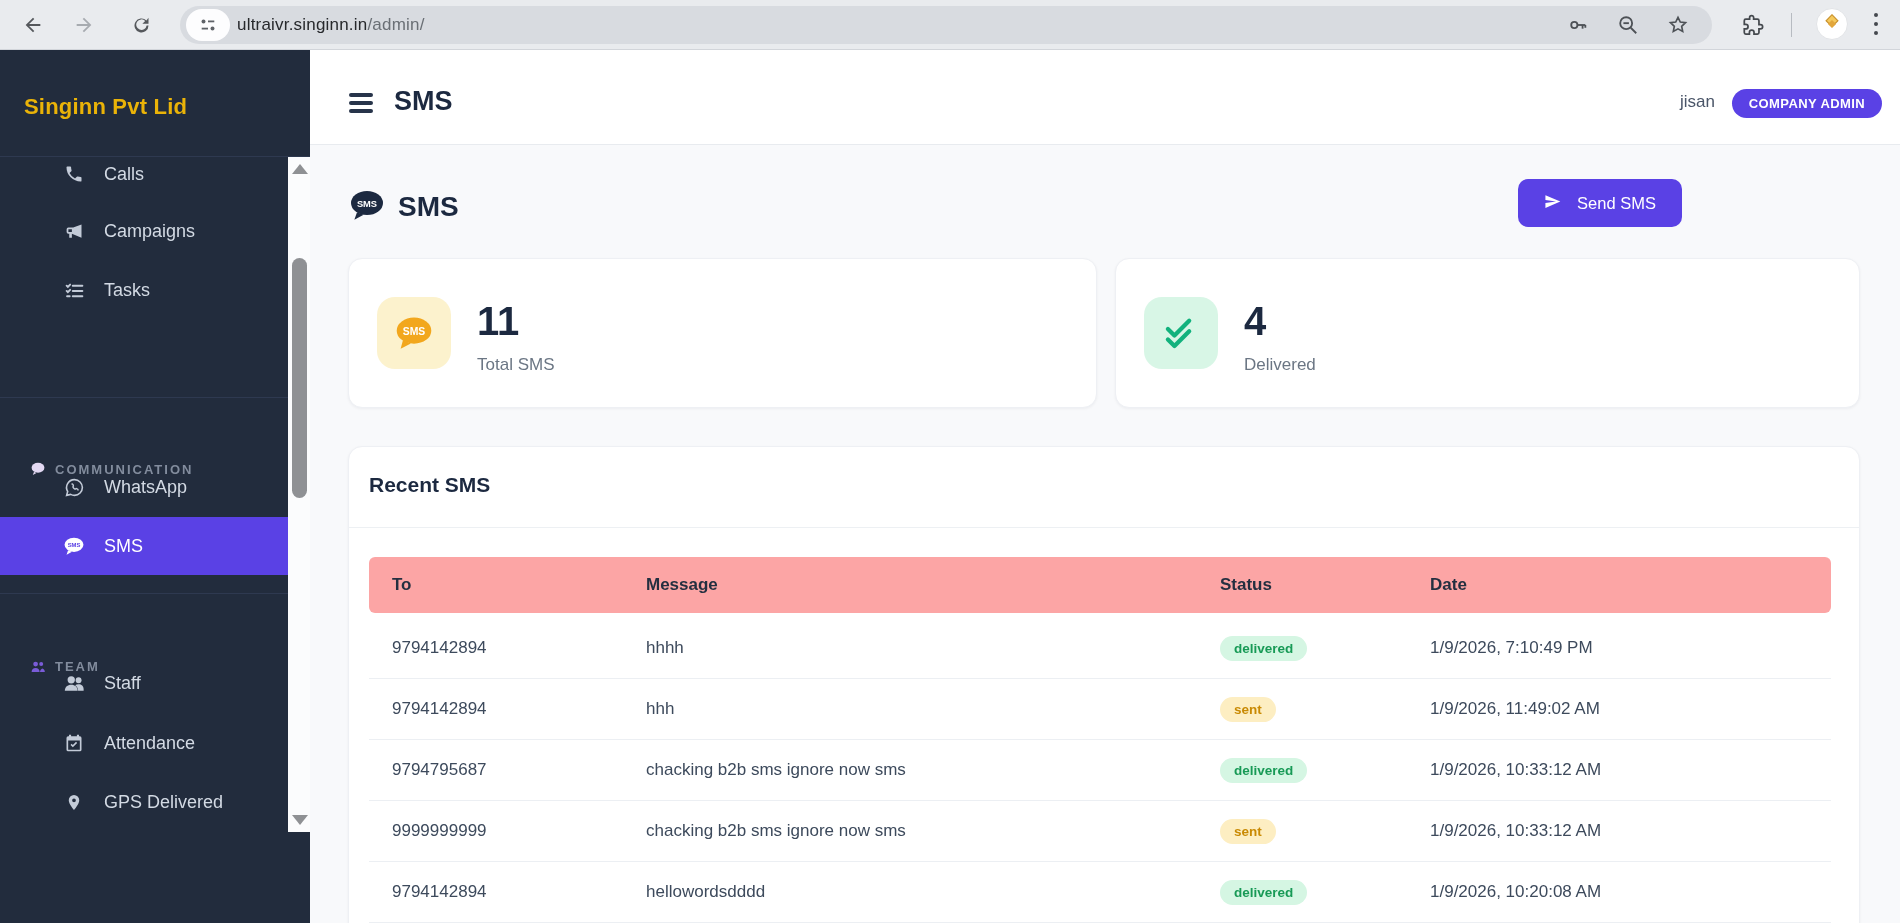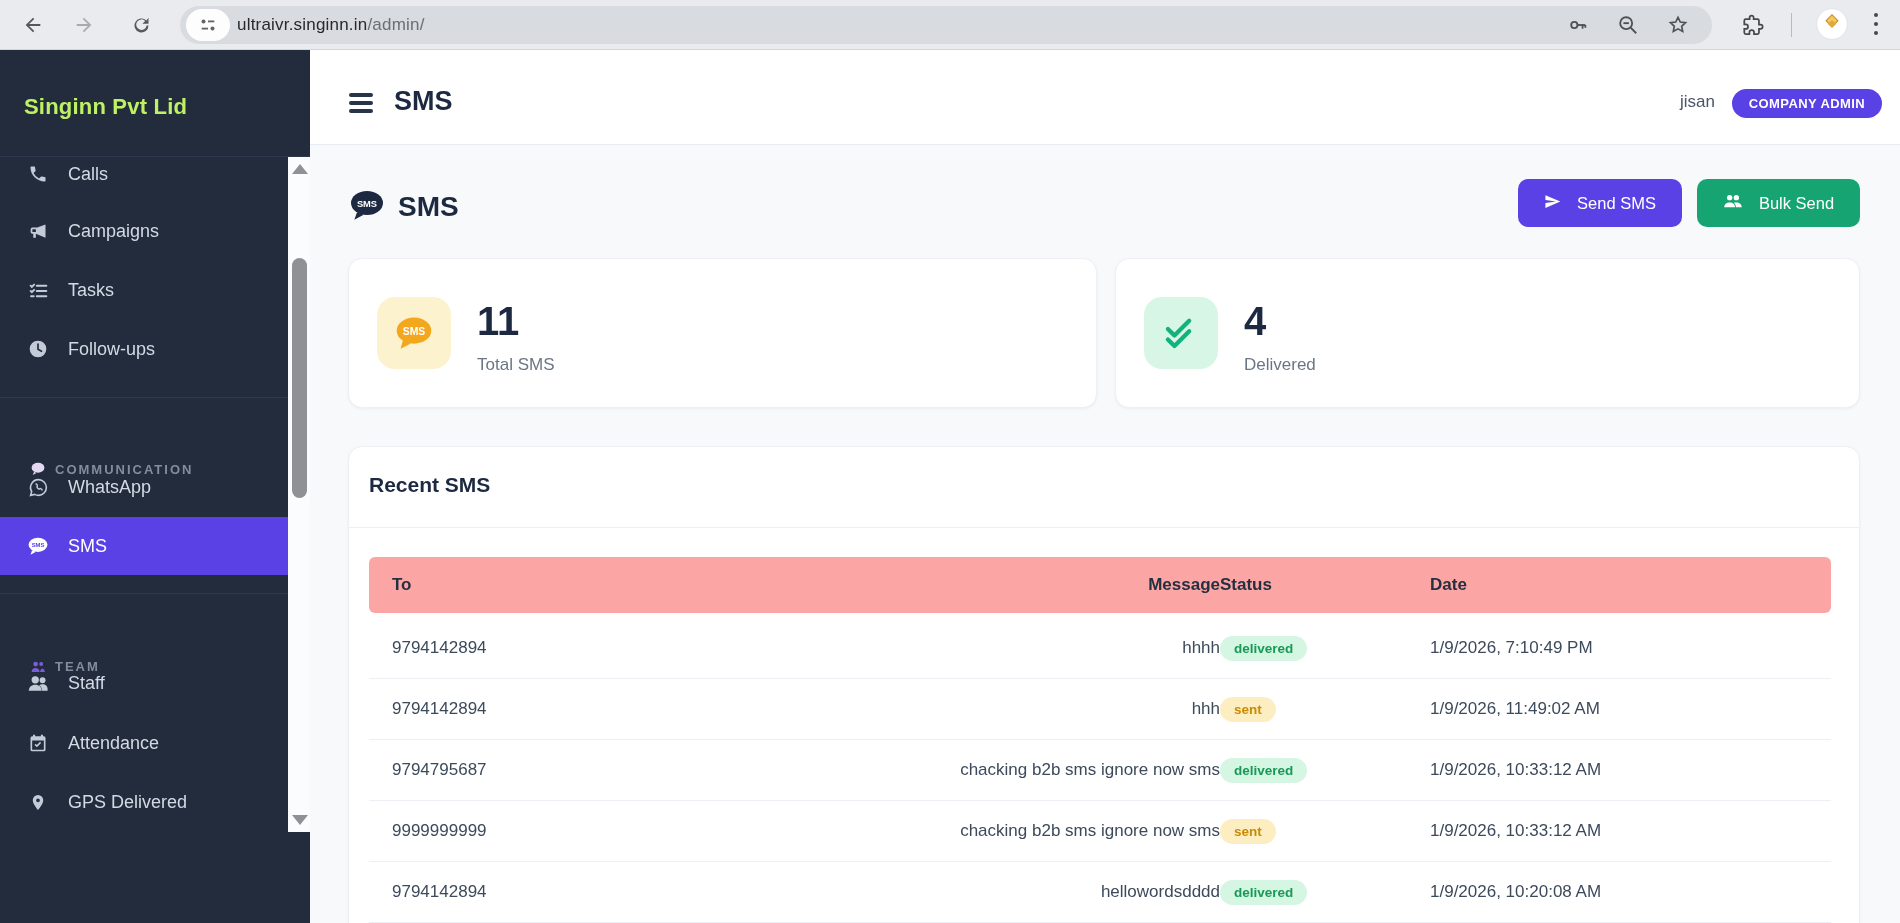--- a/index.html
+++ b/index.html
@@ -24,23 +24,23 @@
   .chrome-sep { position:absolute; left:1791px; top:13px; width:1px; height:24px; background:#b7bbc1; }
   .ext-badge { position:absolute; left:1816px; top:8px; width:32px; height:32px; border-radius:16px;
     background:#fff; border:1px solid #e2e4e7; display:flex; align-items:center; justify-content:center; }
   .dots { position:absolute; left:1874px; top:13px; width:4px; }
   .dots i { display:block; width:4px; height:4px; border-radius:2px; background:#45494e; margin-bottom:5px; }
 
   
   .sidebar { position:absolute; left:0; top:50px; width:310px; height:873px; background:#222c3d; }
   .brand { position:absolute; left:0; top:8px; width:100%; height:99px;
     border-bottom:1px solid #2e3950; display:flex; align-items:center; padding-left:24px;
-    color:#bef264; font-size:22px; font-weight:bold; letter-spacing:.2px; }
+    color:#eab308; font-size:22px; font-weight:bold; letter-spacing:.2px; }
   .nav-item { position:absolute; left:0; width:324px; height:44px; display:flex; align-items:center;
-    color:#d3dae4; font-size:18px; cursor:pointer; }
+    color:#d3dae4; font-size:18px; cursor:pointer;padding-left:36px; }
   .nav-item .ic { width:22px; margin-left:27px; margin-right:19px; display:flex; justify-content:center; color:#c3cbd8; }
   .nav-item.active { background:#5a41e5; height:58px; color:#ffffff; }
   .nav-item.active .ic { color:#ffffff; }
   .sec-label { position:absolute; left:0; width:288px; height:26px; display:flex; align-items:center;
     color:#828c9d; font-size:13px; font-weight:bold; letter-spacing:2px;margin-top:32px; }
   .sec-label .ic { width:16px; margin-left:30px; margin-right:9px; display:flex; }
   .sdivider { position:absolute; left:0; width:288px; height:1px; background:#2e3950; }
   .logout-zone { position:absolute; left:0; top:782px; width:310px; height:91px; border-top:1px solid #2e3950; }
 
   
@@ -85,21 +85,21 @@
   .stat-lbl { position:absolute; left:128px; top:96px; font-size:17px; color:#6b7684; }
 
   .recent { left:38px; top:301px; width:1512px; height:640px; }
   .recent-title { position:absolute; left:20px; top:26px; font-size:21px; font-weight:800; color:#1c2940; }
   .recent-div { position:absolute; left:0; top:80px; width:100%; height:1px; background:#edf0f3; }
   .table { position:absolute; left:20px; top:110px; width:1462px; }
   .trow { display:flex; align-items:center; height:61px; border-bottom:1px solid #eceff3; font-size:17px; color:#3d4a5c; }
   .trow.thead { height:56px; background:#fca5a5; border-bottom:none; border-radius:6px;
     font-weight:bold; color:#242f40; margin-bottom:5px; }
   .c-to { width:277px; padding-left:23px; }
-  .c-msg { width:574px;text-align:right; }
+  .c-msg { width:574px; }
   .c-status { width:210px; }
   .c-date { flex:1; }
   .badge { display:inline-block; padding:5px 14px; border-radius:13px; font-size:13.5px; font-weight:bold; }
   .badge.delivered { background:#d5f6e3; color:#189a56; }
   .badge.sent { background:#fdeec2; color:#c98a04; }
 </style>
 </head>
 <body>
 
 <div class="chrome">
@@ -195,29 +195,20 @@
     <span>Tasks</span>
   </div>
   <div class="nav-item" style="top:159px">
     <span class="ic">
       <svg width="21" height="21" viewBox="0 0 24 24" fill="currentColor">
           <path d="M20 4l-9.5 3.5H5a2 2 0 0 0-2 2v3a2 2 0 0 0 2 2h1v4.5h3V14.6l11 4.4V4zM5 9.5h4v3H5v-3z"></path>
         </svg>
     </span>
     <span>Campaigns</span>
   </div>
-  <div class="nav-item" style="top:277px">
-    <span class="ic">
-      <svg width="20" height="20" viewBox="0 0 24 24">
-          <circle cx="12" cy="12" r="10" fill="currentColor"></circle>
-          <path d="M12 6v6.3l4.2 2.5" stroke="#222c3d" stroke-width="2" fill="none" stroke-linecap="round"></path>
-        </svg>
-    </span>
-    <span>Follow-ups</span>
-  </div>
 
   <div class="sdivider" style="top:347px"></div>
 
   <div class="sec-label" style="top:374px">
     <span class="ic">
       <svg width="16" height="14" viewBox="0 0 20 17">
           <ellipse cx="10" cy="7" rx="8" ry="6.2" fill="#e3d9f3"></ellipse>
           <path d="M5 12l-1.5 4 4.5-2.5z" fill="#e3d9f3"></path>
         </svg>
     </span>
@@ -320,31 +311,20 @@
     <span class="t">SMS</span>
   </div>
 
   <button class="btn btn-send">
     <span>
       <svg width="17" height="17" viewBox="0 0 24 24" fill="#fff">
           <path d="M2 21l21-9L2 3v7l15 2-15 2v7z"></path>
         </svg>
     </span>
     <span>Send SMS</span>
-  </button>
-  <button class="btn btn-bulk">
-    <span>
-      <svg width="20" height="16" viewBox="0 0 24 19" fill="#fff">
-          <circle cx="8" cy="5.5" r="3.2"></circle>
-          <circle cx="16" cy="5.5" r="3.2"></circle>
-          <path d="M1.5 17c0-3.4 2.7-5.6 6.5-5.6s6.5 2.2 6.5 5.6z"></path>
-          <path d="M15.5 17c-.1-2.3-1-4.2-2.6-5.3.9-.3 2-.5 3.1-.5 3.8 0 6.5 2.4 6.5 5.8z"></path>
-        </svg>
-    </span>
-    <span>Bulk Send</span>
   </button>
 
   <div class="card stat1">
     <div class="stat-ic amber">
       <svg width="44" height="38" viewBox="0 0 28 24">
           <ellipse cx="14" cy="10.5" rx="11" ry="8.3" fill="#f2a71d"></ellipse>
           <path d="M7 16.5L5.5 22l6.5-3.3z" fill="#f2a71d"></path>
           <text x="14" y="13.3" text-anchor="middle" font-size="6.6" font-weight="bold" fill="#ffffff" font-family="Liberation Sans, sans-serif">SMS</text>
         </svg>
     </div>

